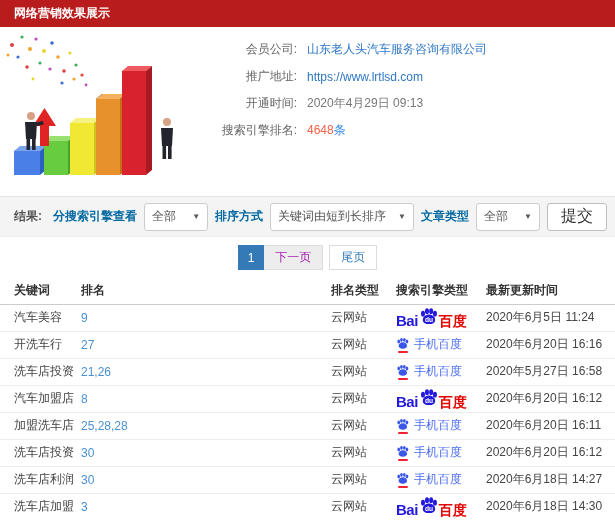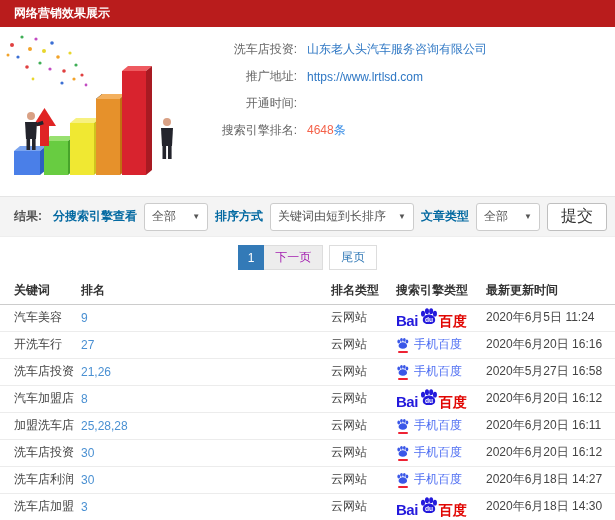--- a/index.html
+++ b/index.html
@@ -127,29 +127,30 @@
       <g>
         <circle cx="167" cy="95" r="4" fill="#d9a185"></circle>
         <path d="M161 101 L173 101 L172 119 L162 119 Z" fill="#23242c"></path>
         <rect x="162.5" y="119" width="3.6" height="13" fill="#23242c"></rect>
         <rect x="168" y="119" width="3.6" height="13" fill="#23242c"></rect>
       </g>
     </svg>
   </div>
   <div class="infoblock">
     <div class="info-row">
-      <span class="info-label">洗车店投资:</span>
+      <span class="info-label">会员公司:</span>
       <a class="blue-link info-value">山东老人头汽车服务咨询有限公司</a>
     </div>
     <div class="info-row">
       <span class="info-label">推广地址:</span>
       <a class="blue-link info-value">https://www.lrtlsd.com</a>
     </div>
     <div class="info-row">
       <span class="info-label">开通时间:</span>
+      <span class="gray-val info-value">2020年4月29日 09:13</span>
     </div>
     <div class="info-row">
       <span class="info-label">搜索引擎排名:</span>
       <span class="info-value"><span class="count-red">4648</span><span class="count-unit">条</span></span>
     </div>
   </div>
 </div>
 
 <div class="filterbar">
   <span class="result-label">结果:</span>

